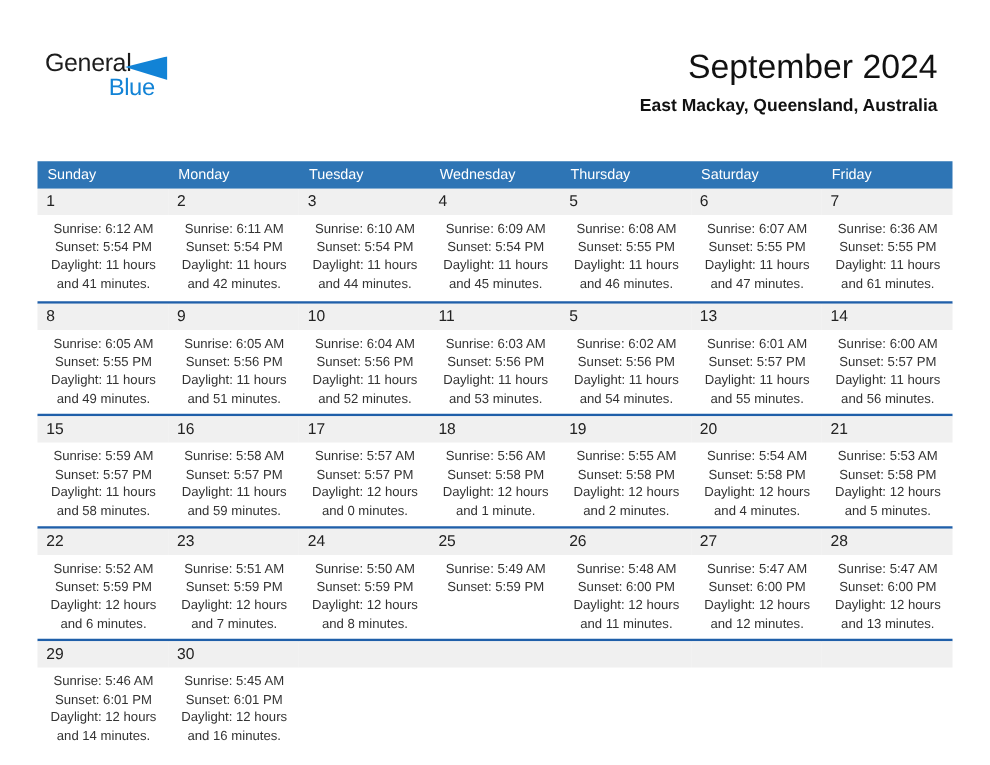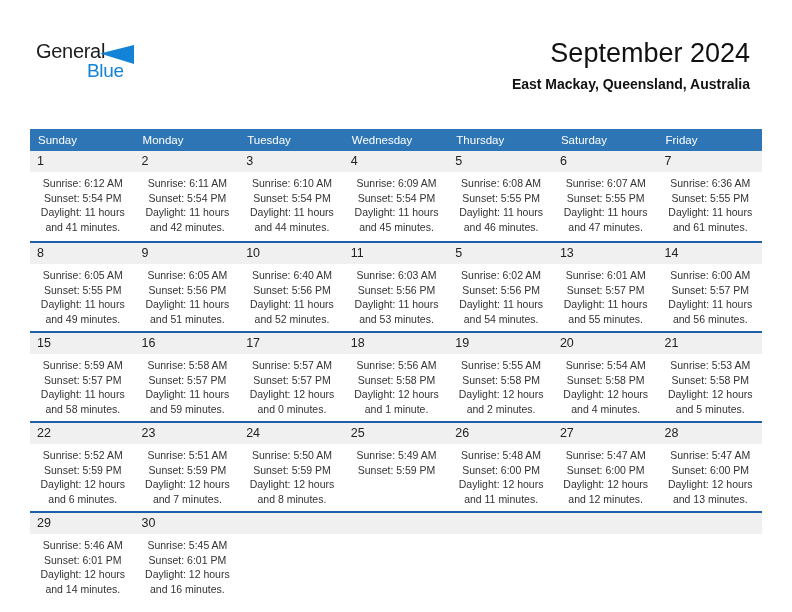--- a/index.html
+++ b/index.html
@@ -157,21 +157,21 @@
             <div class="day-band">9</div>
             <div class="day-details">
               <div class="detail-line">Sunrise: 6:05 AM</div>
               <div class="detail-line">Sunset: 5:56 PM</div>
               <div class="detail-line">Daylight: 11 hours and 51 minutes.</div>
             </div>
           </div>
           <div class="day-cell">
             <div class="day-band">10</div>
             <div class="day-details">
-              <div class="detail-line">Sunrise: 6:40 AM</div>
+              <div class="detail-line">Sunrise: 6:04 AM</div>
               <div class="detail-line">Sunset: 5:56 PM</div>
               <div class="detail-line">Daylight: 11 hours and 52 minutes.</div>
             </div>
           </div>
           <div class="day-cell">
             <div class="day-band">11</div>
             <div class="day-details">
               <div class="detail-line">Sunrise: 6:03 AM</div>
               <div class="detail-line">Sunset: 5:56 PM</div>
               <div class="detail-line">Daylight: 11 hours and 53 minutes.</div>

